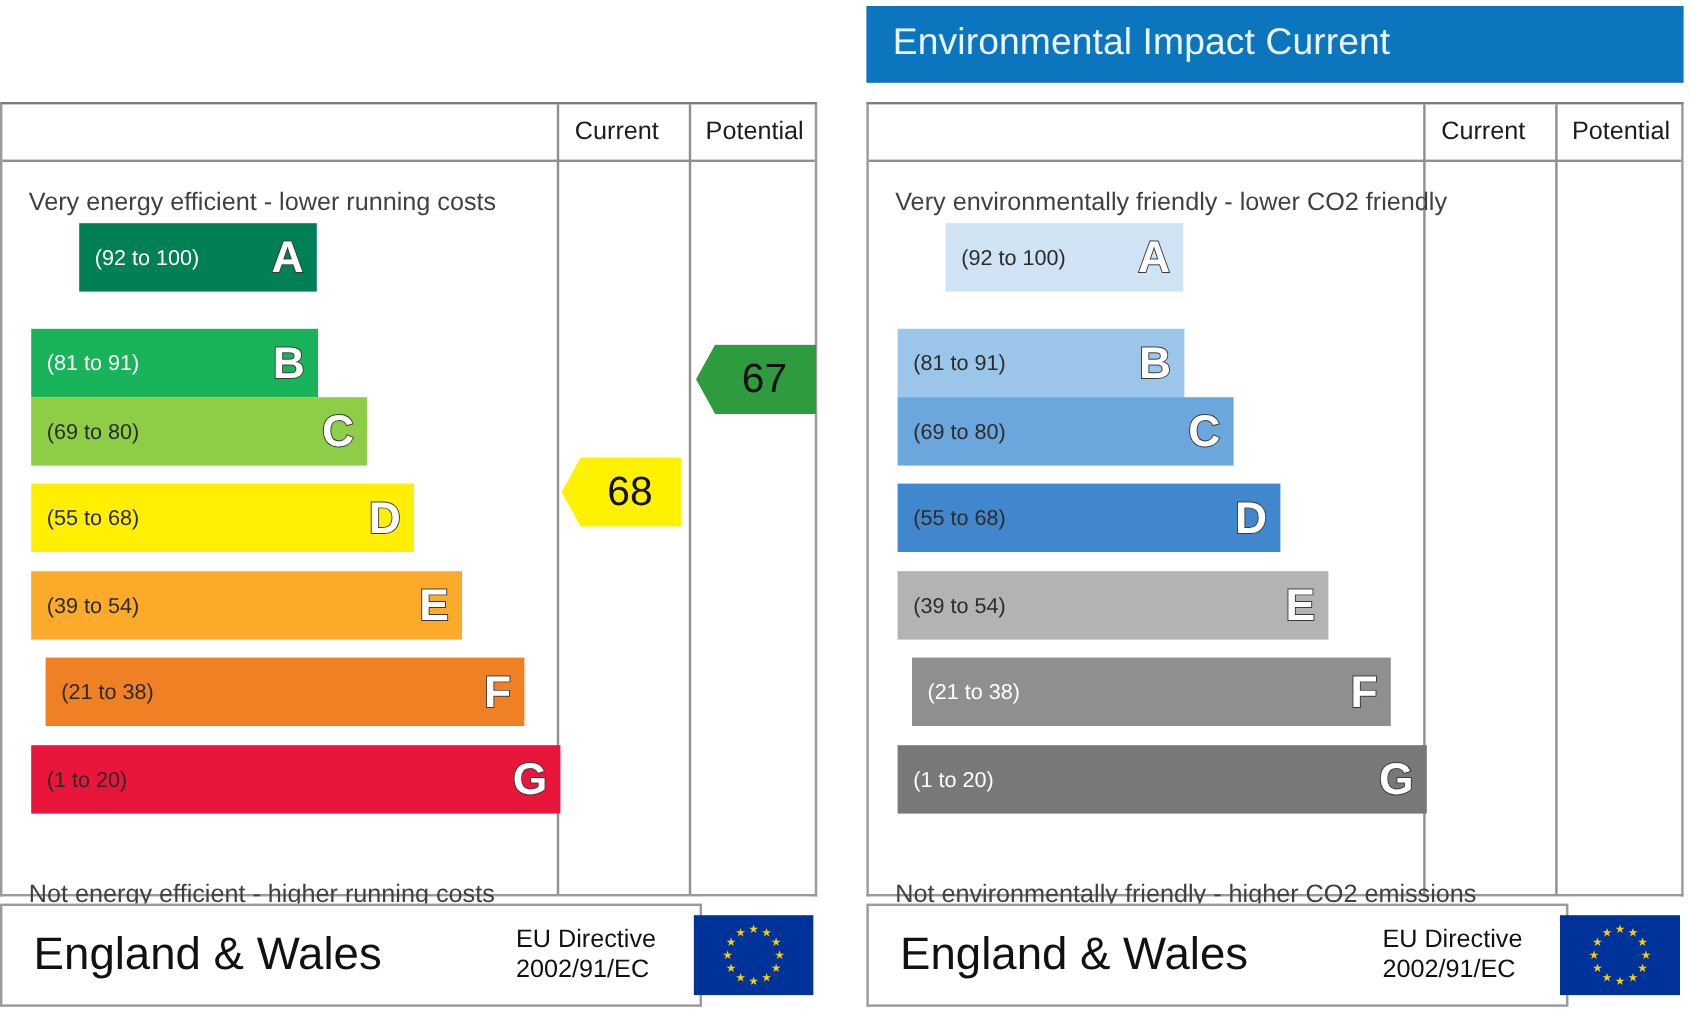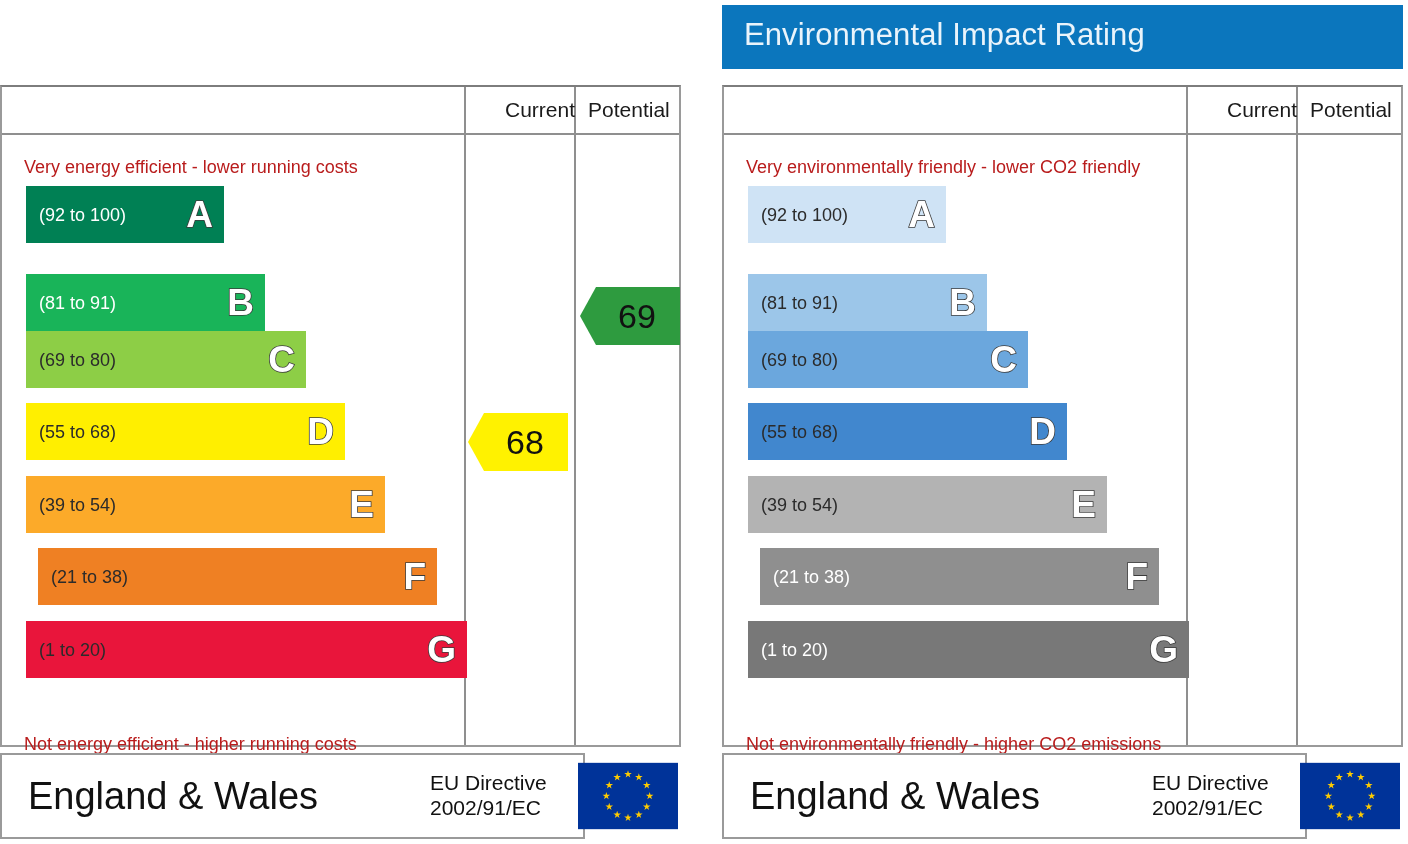--- a/index.html
+++ b/index.html
@@ -79,29 +79,29 @@
   .col-div.c1 { left: 462px; }
   .col-div.c2 { left: 572px; }
 
   .col-head {
     position: absolute;
     top: 11px;
     font-size: 21px;
     color: #1b1b1b;
     white-space: nowrap;
   }
-  .col-head.current   { left: 503px; text-align: right; }
+  .col-head.current   { left: 477px; text-align: right; }
   .col-head.potential { left: 586px; }
 
   
   .caption {
     position: absolute;
     left: 22px;
-    font-size: 18px;
-    color: #b91c1c;
+    font-size: 21px;
+    color: #404040;
     white-space: nowrap;
   }
   .caption.top    { top: 70px; }
   .caption.bottom { top: 627px; margin-top: 20px; }
 
   
   .bands {
     position: absolute;
     left: 0;
     top: 99px;
@@ -127,21 +127,21 @@
     right: 11px;
     top: 50%;
     transform: translateY(-52%);
     font-size: 37px;
     font-weight: bold;
     color: #ffffff;
     -webkit-text-stroke: 1.6px #3b3b3b;
     paint-order: stroke fill;
     line-height: 1;
   }
-  .band.r0 { top: 0px;   }
+  .band.r0 { top: 0px; margin-left: 40px;   }
   .band.r1 { top: 88px;  }
   .band.r2 { top: 145px; padding-left: 44px; }
   .band.r3 { top: 217px; }
   .band.r4 { top: 290px; }
   .band.r5 { top: 362px; margin-left: 12px; }
   .band.r6 { top: 435px; }
 
   
   .arrow {
     position: absolute;
@@ -240,25 +240,25 @@
         <div class="band r5" style="background: rgb(239, 128, 35); width: 399px;">
           <span class="band-range" style="color: rgb(43, 43, 43);">(21 to 38)</span>
           <span class="band-letter">F</span>
         </div>
         <div class="band r6" style="background: rgb(233, 21, 59); width: 441px;">
           <span class="band-range" style="color: rgb(43, 43, 43);">(1 to 20)</span>
           <span class="band-letter">G</span>
         </div>
       </div>
 
-      <div class="arrow" style="background: rgb(255, 242, 0); left: 466px; top: 294px; width: 100px; margin-top: 32px;">
+      <div class="arrow" style="background: rgb(255, 242, 0); left: 466px; top: 294px; width: 100px;">
         <span class="arrow-value">68</span>
       </div>
       <div class="arrow" style="background: rgb(46, 155, 63); left: 578px; top: 200px; width: 100px;">
-        <span class="arrow-value">69</span>
+        <span class="arrow-value">67</span>
       </div>
     </div>
 
     <div class="footer">
       <div class="footer-region">England &amp; Wales</div>
       <div class="footer-directive">
         <div>EU Directive</div>
         <div>2002/91/EC</div>
       </div>
       <svg class="eu-flag" viewBox="0 0 90 60">
@@ -277,21 +277,21 @@
             <path d="M28.11,16.65L28.92,19.14L31.54,19.14L29.42,20.67L30.23,23.16L28.11,21.62L26.00,23.16L26.80,20.67L24.69,19.14L27.30,19.14Z"></path>
             <path d="M35.25,9.51L36.06,12.00L38.67,12.00L36.56,13.54L37.37,16.02L35.25,14.49L33.13,16.02L33.94,13.54L31.83,12.00L34.44,12.00Z"></path>
           </g>
       </svg>
     </div>
   </div>
 
   <div class="panel right">
 
     <div class="panel-title-bar">
-      <div class="panel-title">Environmental Impact Rating</div>
+      <div class="panel-title">Environmental Impact Current</div>
     </div>
 
     <div class="grid-frame">
       <div class="header-row"></div>
       <div class="col-div c1"></div>
       <div class="col-div c2"></div>
 
       <div class="col-head current">Current</div>
       <div class="col-head potential">Potential</div>
 

